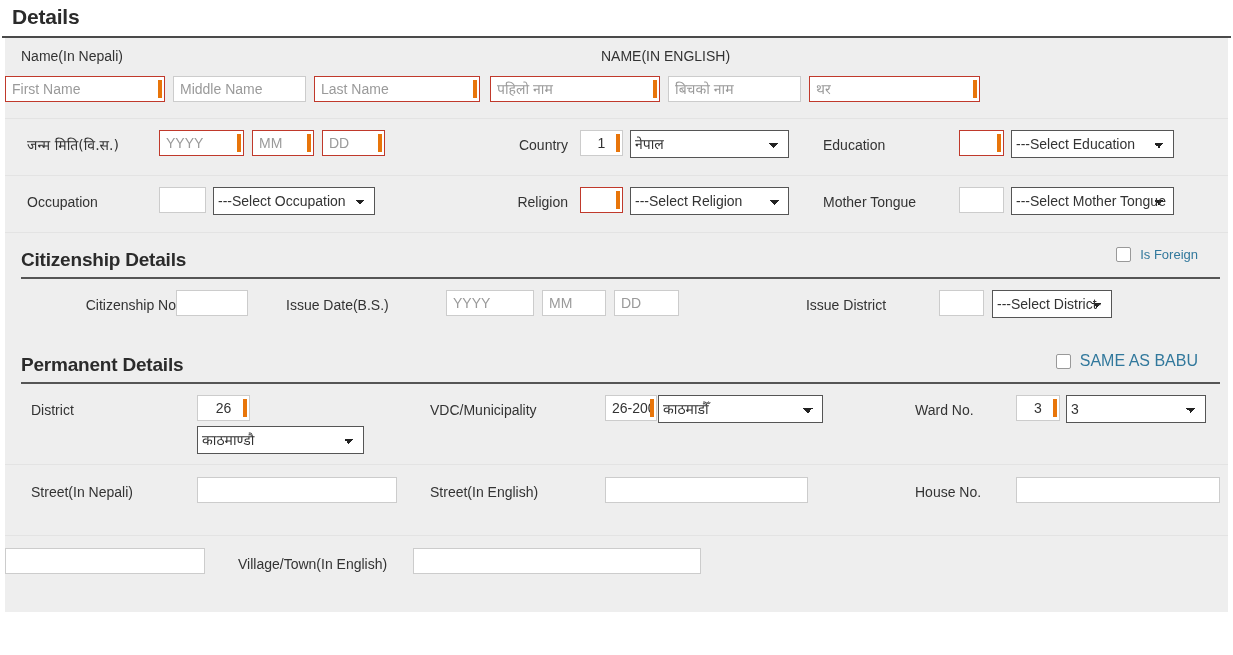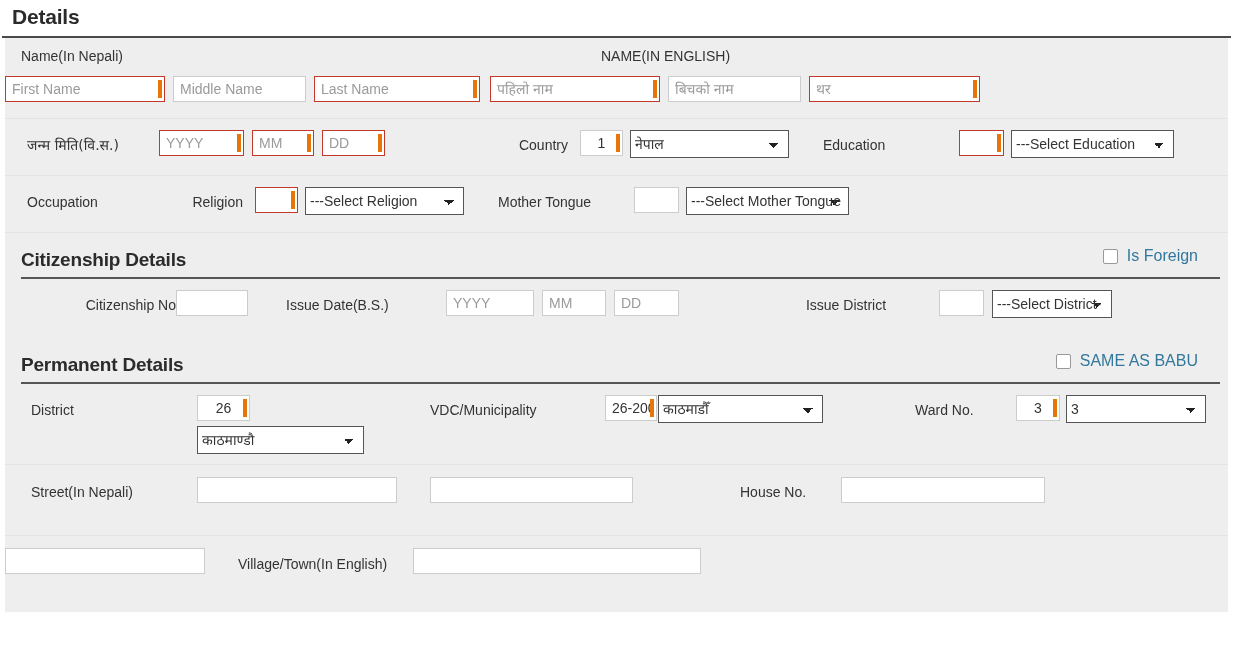--- a/index.html
+++ b/index.html
@@ -122,21 +122,21 @@
   }
   .chk {
     width: 15px; height: 15px;
     box-sizing: border-box;
     border: 1px solid #999999;
     background: #ffffff;
     border-radius: 2px;
   }
   .chk-lbl {
     color: #31789c;
-    font-size: 16px;
+    font-size: 13px;
   }
   .chk-lbl.big { font-size: 16px; }
 </style>
 </head>
 <body>
 
 <div class="page">
 
   <div class="title-bar">
     <div class="section-title" style="padding-left:10px;">Details</div>
@@ -206,20 +206,28 @@
         </span>
         <select style="width:163px;">
           <option>---Select Education</option>
         </select>
       </div>
     </div>
 
     <div class="row" style="padding-top:11px; padding-bottom:11px;">
       <div class="lbl" style="width:132px; padding-left:22px;">Occupation</div>
 
+      <div style="display:flex; gap:7px; width:325px;">
+        <span class="fw">
+          <input type="text" class="code-in" style="width: 47px;" value="">
+        </span>
+        <select style="width:162px;">
+          <option>---Select Occupation</option>
+        </select>
+      </div>
 
       <div class="lbl" style="width:84px; text-align:right;">Religion</div>
       <div style="display:flex; gap:7px; padding-left:12px; width:243px;">
         <span class="fw mark">
           <input type="text" class="req code-in" style="width: 43px;" value="">
         </span>
         <select style="width:159px;">
           <option>---Select Religion</option>
         </select>
       </div>
@@ -320,20 +328,21 @@
     </div>
 
     <div class="row" style="padding-top:12px; padding-bottom:24px;">
       <div class="lbl" style="width:166px; padding-left:26px;">Street(In Nepali)</div>
       <div style="width:233px;">
         <span class="fw">
           <input type="text" class="nepin" style="width: 200px;" value="">
         </span>
       </div>
 
+      <div class="lbl" style="width:175px;">Street(In English)</div>
       <div style="width:310px;">
         <span class="fw">
           <input type="text" style="width: 203px;" value="">
         </span>
       </div>
 
       <div class="lbl" style="width:82px; line-height:21px;">House No.</div>
       <div style="padding-left:19px;">
         <span class="fw">
           <input type="text" style="width: 204px;" value="">

